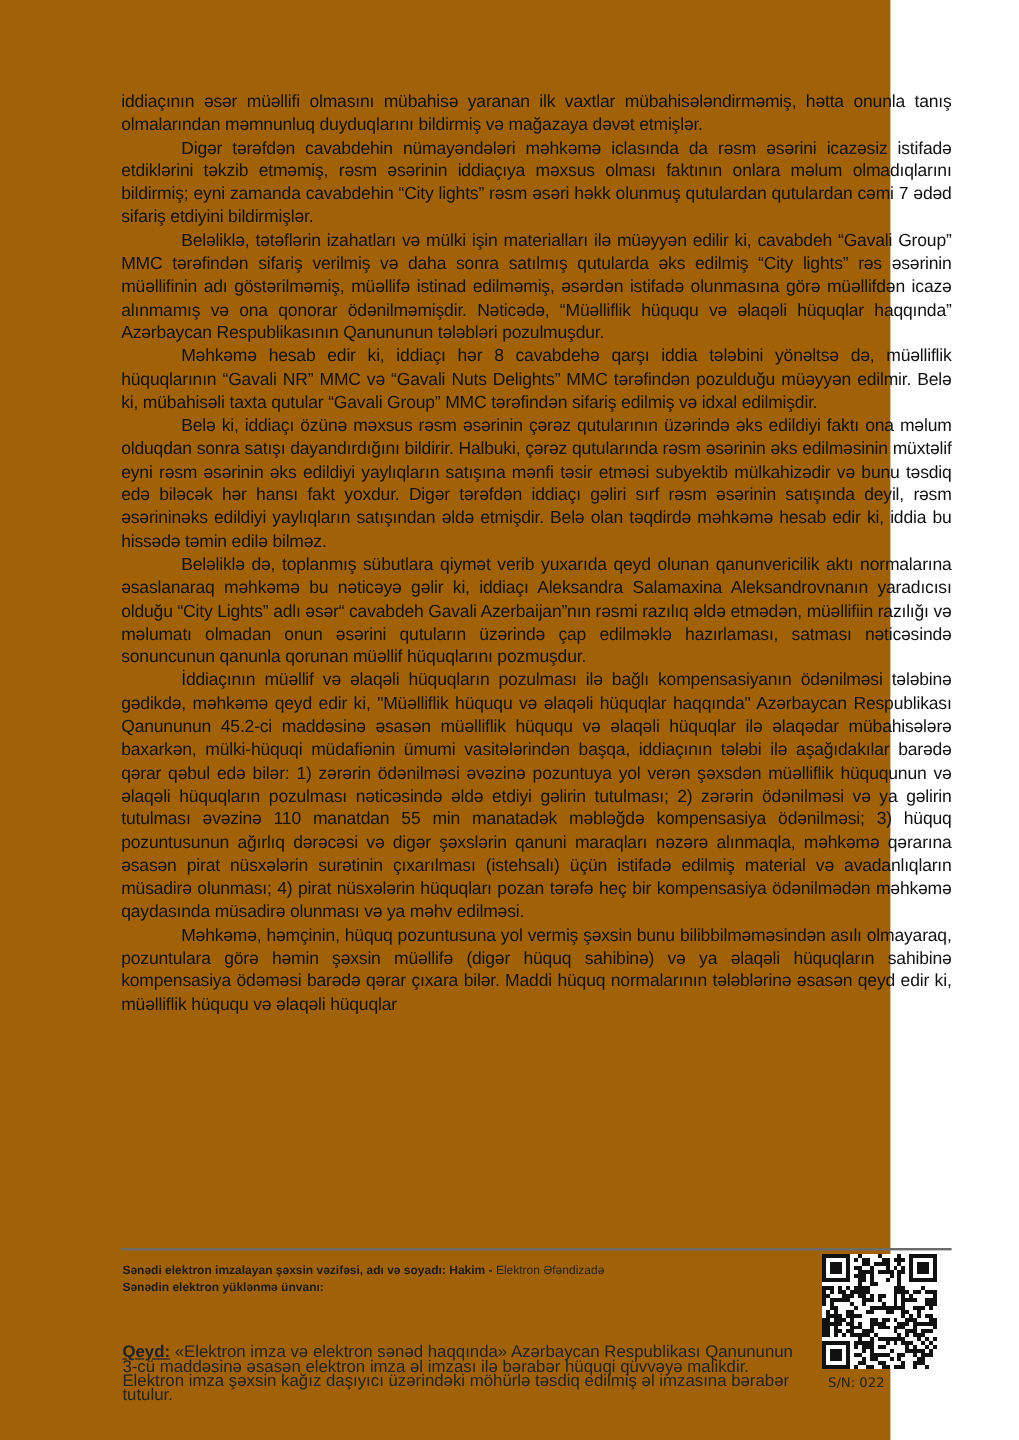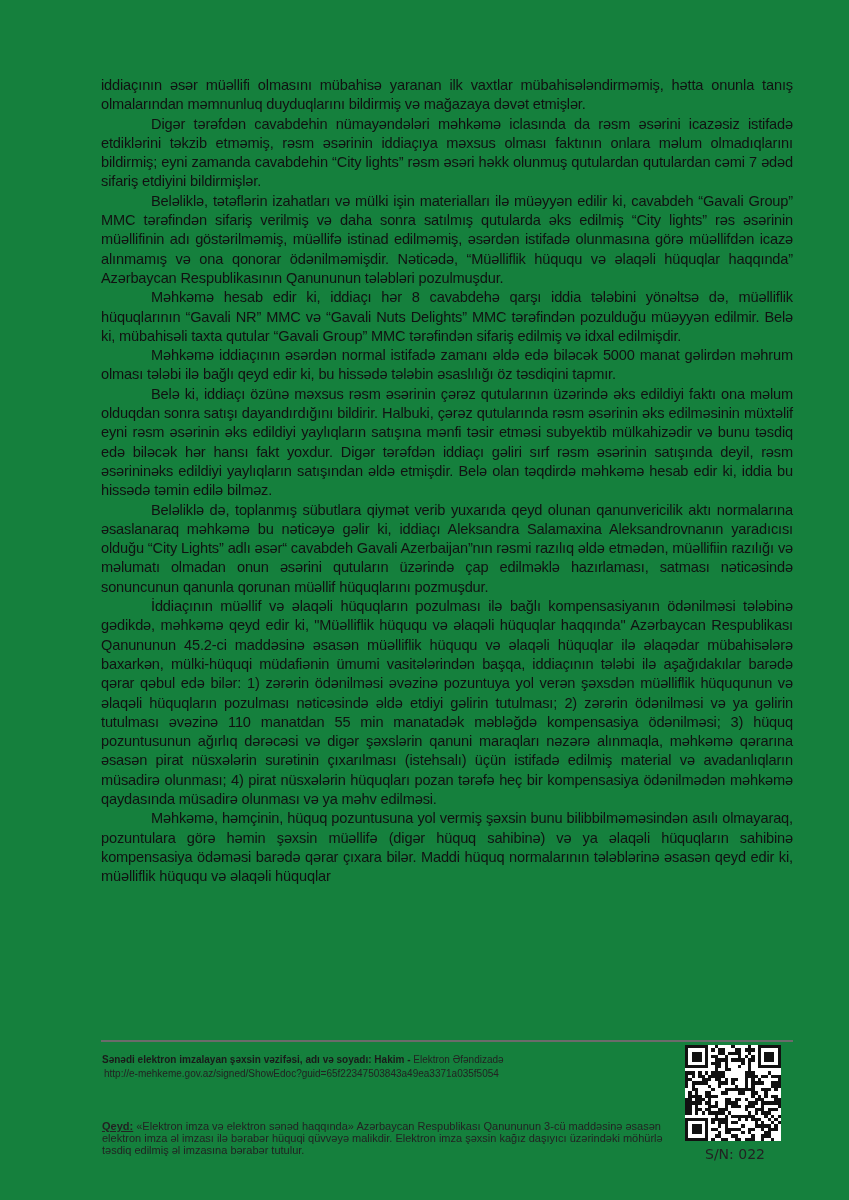--- a/index.html
+++ b/index.html
@@ -1,71 +1,72 @@
 <!DOCTYPE html>
 <html><head>
   <meta charset="utf-8">
   <style>
     html, body { margin: 0; padding: 0; background: #ffffff; }
     body { width: 849px; height: 1200px; position: relative; overflow: hidden; }
-    .page { position: absolute; left: 0; top: 0; width: 849px; height: 1200px; background: #15803d; }
+    .page { position: absolute; left: 0; top: 0; width: 742px; height: 1200px; background: #a16207; }
     .body-text {
       position: absolute; left: 101px; top: 76px; width: 692px;
       font-family: "Liberation Sans", sans-serif; font-size: 14.6px; line-height: 19.3px;
       color: #111; text-align: justify; letter-spacing: -0.15px;
     }
     .body-text p { margin: 0; text-indent: 0; }
     .body-text p.indent { text-indent: 50px; }
     .rule {
       position: absolute; left: 101px; top: 1040px; width: 692px; height: 2px;
       background: #6b6b6b;
     }
     .footer {
       position: absolute; left: 102px; top: 1053px; width: 570px;
       font-family: "Liberation Sans", sans-serif; font-size: 10px; color: #222; line-height: 13.5px;
     }
     .footer .row { white-space: nowrap; }
     .footer b { font-weight: bold; color: #1a1a1a; }
     .footer .url { padding-left: 2px; }
     .note {
       position: absolute; left: 102px; top: 1120px; width: 565px;
-      font-family: "Liberation Sans", sans-serif; font-size: 11px; line-height: 12px; color: #222;
+      font-family: "Liberation Sans", sans-serif; font-size: 14px; line-height: 12px; color: #222;
     }
     .note .lbl { font-weight: bold; text-decoration: underline; }
     .qr {
       position: absolute; left: 685px; top: 1045px; width: 96px; height: 96px;
     }
     .sn {
-      position: absolute; left: 690px; top: 1146px; width: 90px; text-align: center;
-      font-family: "DejaVu Sans", sans-serif; font-size: 14px; color: #222;
+      position: absolute; left: 690px; top: 1146px; width: 90px; text-align: left;
+      font-family: "DejaVu Sans", sans-serif; font-size: 11px; color: #222;
     }
   </style>
 </head>
 <body>
 
 <div class="page">
   <div class="body-text">
     <p>iddiaçının əsər müəllifi olmasını mübahisə yaranan ilk vaxtlar mübahisələndirməmiş, hətta onunla tanış olmalarından məmnunluq duyduqlarını bildirmiş və mağazaya dəvət etmişlər.</p>
     <p class="indent">Digər tərəfdən cavabdehin nümayəndələri məhkəmə iclasında da rəsm əsərini icazəsiz istifadə etdiklərini təkzib etməmiş, rəsm əsərinin iddiaçıya məxsus olması faktının onlara məlum olmadıqlarını bildirmiş; eyni zamanda cavabdehin “City lights” rəsm əsəri həkk olunmuş qutulardan qutulardan cəmi 7 ədəd sifariş etdiyini bildirmişlər.</p>
     <p class="indent">Beləliklə, tətəflərin izahatları və mülki işin materialları ilə müəyyən edilir ki, cavabdeh “Gavali Group” MMC tərəfindən sifariş verilmiş və daha sonra satılmış qutularda əks edilmiş “City lights” rəs əsərinin müəllifinin adı göstərilməmiş, müəllifə istinad edilməmiş, əsərdən istifadə olunmasına görə müəllifdən icazə alınmamış və ona qonorar ödənilməmişdir. Nəticədə, “Müəlliflik hüququ və əlaqəli hüquqlar haqqında” Azərbaycan Respublikasının Qanununun tələbləri pozulmuşdur.</p>
     <p class="indent">Məhkəmə hesab edir ki, iddiaçı hər 8 cavabdehə qarşı iddia tələbini yönəltsə də, müəlliflik hüquqlarının “Gavali NR” MMC və “Gavali Nuts Delights” MMC tərəfindən pozulduğu müəyyən edilmir. Belə ki, mübahisəli taxta qutular “Gavali Group” MMC tərəfindən sifariş edilmiş və idxal edilmişdir.</p>
-    <p class="indent">Məhkəmə iddiaçının əsərdən normal istifadə zamanı əldə edə biləcək 5000 manat gəlirdən məhrum olması tələbi ilə bağlı qeyd edir ki, bu hissədə tələbin əsaslılığı öz təsdiqini tapmır.</p>
     <p class="indent">Belə ki, iddiaçı özünə məxsus rəsm əsərinin çərəz qutularının üzərində əks edildiyi faktı ona məlum olduqdan sonra satışı dayandırdığını bildirir. Halbuki, çərəz qutularında rəsm əsərinin əks edilməsinin müxtəlif eyni rəsm əsərinin əks edildiyi yaylıqların satışına mənfi təsir etməsi subyektib mülkahizədir və bunu təsdiq edə biləcək hər hansı fakt yoxdur. Digər tərəfdən iddiaçı gəliri sırf  rəsm əsərinin satışında deyil, rəsm əsərininəks edildiyi yaylıqların satışından əldə etmişdir. Belə olan təqdirdə məhkəmə hesab edir ki, iddia bu hissədə təmin edilə bilməz.</p>
     <p class="indent">Beləliklə də, toplanmış sübutlara qiymət verib yuxarıda qeyd olunan qanunvericilik aktı normalarına əsaslanaraq məhkəmə bu nəticəyə gəlir ki, iddiaçı Aleksandra Salamaxina Aleksandrovnanın yaradıcısı olduğu “City Lights” adlı əsər“ cavabdeh Gavali Azerbaijan”nın rəsmi razılıq əldə etmədən, müəllifiin razılığı və məlumatı olmadan onun əsərini qutuların üzərində çap edilməklə hazırlaması, satması nəticəsində sonuncunun qanunla qorunan müəllif hüquqlarını pozmuşdur.</p>
     <p class="indent">İddiaçının müəllif və əlaqəli hüquqların pozulması ilə bağlı kompensasiyanın ödənilməsi tələbinə gədikdə, məhkəmə qeyd edir ki, "Müəlliflik hüququ və əlaqəli hüquqlar haqqında" Azərbaycan Respublikası Qanununun 45.2-ci maddəsinə əsasən müəlliflik hüququ və əlaqəli hüquqlar ilə əlaqədar mübahisələrə baxarkən, mülki-hüquqi müdafiənin ümumi vasitələrindən başqa, iddiaçının tələbi ilə aşağıdakılar barədə qərar qəbul edə bilər: 1) zərərin ödənilməsi əvəzinə pozuntuya yol verən şəxsdən müəlliflik hüququnun və əlaqəli hüquqların pozulması nəticəsində əldə etdiyi gəlirin tutulması; 2) zərərin ödənilməsi və ya gəlirin tutulması əvəzinə 110 manatdan 55 min manatadək məbləğdə kompensasiya ödənilməsi; 3) hüquq pozuntusunun ağırlıq dərəcəsi və digər şəxslərin qanuni maraqları nəzərə alınmaqla, məhkəmə qərarına əsasən pirat nüsxələrin surətinin çıxarılması (istehsalı) üçün istifadə edilmiş material və avadanlıqların müsadirə olunması; 4) pirat nüsxələrin hüquqları pozan tərəfə heç bir kompensasiya ödənilmədən məhkəmə qaydasında müsadirə olunması və ya məhv edilməsi.</p>
     <p class="indent">Məhkəmə, həmçinin, hüquq pozuntusuna yol vermiş şəxsin bunu bilibbilməməsindən asılı olmayaraq, pozuntulara görə həmin şəxsin müəllifə (digər hüquq sahibinə) və ya əlaqəli hüquqların sahibinə kompensasiya ödəməsi barədə qərar çıxara bilər. Maddi hüquq normalarının tələblərinə əsasən qeyd edir ki, müəlliflik hüququ və əlaqəli hüquqlar</p>
   </div>
 
   <div class="rule"></div>
 
   <div class="footer">
     <div class="row">
       <b>Sənədi elektron imzalayan şəxsin vəzifəsi, adı və soyadı: Hakim - </b><span> Elektron Əfəndizadə</span>
     </div>
-    <div class="row url">http://e-mehkeme.gov.az/signed/ShowEdoc?guid=65f22347503843a49ea3371a035f5054</div>
+    <div class="row">
+      <b>Sənədin elektron yüklənmə ünvanı:</b>
+    </div>
   </div>
 
   <div class="note">
     <span class="lbl">Qeyd:</span><span> «Elektron imza və elektron sənəd haqqında» Azərbaycan Respublikası Qanununun 3-cü maddəsinə əsasən elektron imza əl imzası ilə bərabər hüquqi qüvvəyə malikdir. Elektron imza şəxsin kağız daşıyıcı üzərindəki möhürlə təsdiq edilmiş əl imzasına bərabər tutulur.</span>
   </div>
 
   <svg class="qr" viewBox="0 0 29 29" shape-rendering="crispEdges">
       <rect x="0" y="0" width="29" height="29" fill="#fff"></rect>
       <path d="M9 0h1v1h-1zM14 0h1v1h-1zM19 0h1v1h-1zM8 1h1v1h-1zM10 1h1v1h-1zM11 1h1v1h-1zM15 1h1v1h-1zM16 1h1v1h-1zM18 1h1v1h-1zM19 1h1v1h-1zM20 1h1v1h-1zM10 2h1v1h-1zM11 2h1v1h-1zM13 2h1v1h-1zM14 2h1v1h-1zM15 2h1v1h-1zM16 2h1v1h-1zM19 2h1v1h-1zM8 3h1v1h-1zM9 3h1v1h-1zM12 3h1v1h-1zM16 3h1v1h-1zM18 3h1v1h-1zM20 3h1v1h-1zM9 4h1v1h-1zM10 4h1v1h-1zM11 4h1v1h-1zM12 4h1v1h-1zM14 4h1v1h-1zM15 4h1v1h-1zM16 4h1v1h-1zM17 4h1v1h-1zM19 4h1v1h-1zM20 4h1v1h-1zM8 5h1v1h-1zM9 5h1v1h-1zM10 5h1v1h-1zM12 5h1v1h-1zM17 5h1v1h-1zM19 5h1v1h-1zM9 6h1v1h-1zM10 6h1v1h-1zM12 6h1v1h-1zM16 6h1v1h-1zM19 6h1v1h-1zM9 7h1v1h-1zM12 7h1v1h-1zM13 7h1v1h-1zM19 7h1v1h-1zM0 8h1v1h-1zM1 8h1v1h-1zM2 8h1v1h-1zM4 8h1v1h-1zM6 8h1v1h-1zM8 8h1v1h-1zM9 8h1v1h-1zM10 8h1v1h-1zM11 8h1v1h-1zM18 8h1v1h-1zM19 8h1v1h-1zM20 8h1v1h-1zM25 8h1v1h-1zM0 9h1v1h-1zM2 9h1v1h-1zM4 9h1v1h-1zM5 9h1v1h-1zM7 9h1v1h-1zM8 9h1v1h-1zM9 9h1v1h-1zM10 9h1v1h-1zM11 9h1v1h-1zM18 9h1v1h-1zM19 9h1v1h-1zM20 9h1v1h-1zM21 9h1v1h-1zM23 9h1v1h-1zM24 9h1v1h-1zM26 9h1v1h-1zM27 9h1v1h-1zM28 9h1v1h-1zM0 10h1v1h-1zM1 10h1v1h-1zM5 10h1v1h-1zM6 10h1v1h-1zM7 10h1v1h-1zM9 10h1v1h-1zM10 10h1v1h-1zM12 10h1v1h-1zM14 10h1v1h-1zM15 10h1v1h-1zM18 10h1v1h-1zM20 10h1v1h-1zM22 10h1v1h-1zM28 10h1v1h-1zM0 11h1v1h-1zM2 11h1v1h-1zM3 11h1v1h-1zM4 11h1v1h-1zM5 11h1v1h-1zM6 11h1v1h-1zM10 11h1v1h-1zM11 11h1v1h-1zM12 11h1v1h-1zM14 11h1v1h-1zM18 11h1v1h-1zM20 11h1v1h-1zM21 11h1v1h-1zM22 11h1v1h-1zM23 11h1v1h-1zM26 11h1v1h-1zM27 11h1v1h-1zM28 11h1v1h-1zM0 12h1v1h-1zM2 12h1v1h-1zM7 12h1v1h-1zM10 12h1v1h-1zM15 12h1v1h-1zM18 12h1v1h-1zM20 12h1v1h-1zM26 12h1v1h-1zM27 12h1v1h-1zM28 12h1v1h-1zM2 13h1v1h-1zM3 13h1v1h-1zM8 13h1v1h-1zM12 13h1v1h-1zM13 13h1v1h-1zM14 13h1v1h-1zM15 13h1v1h-1zM16 13h1v1h-1zM17 13h1v1h-1zM18 13h1v1h-1zM19 13h1v1h-1zM20 13h1v1h-1zM23 13h1v1h-1zM24 13h1v1h-1zM25 13h1v1h-1zM27 13h1v1h-1zM1 14h1v1h-1zM3 14h1v1h-1zM6 14h1v1h-1zM7 14h1v1h-1zM11 14h1v1h-1zM12 14h1v1h-1zM16 14h1v1h-1zM17 14h1v1h-1zM20 14h1v1h-1zM21 14h1v1h-1zM24 14h1v1h-1zM1 15h1v1h-1zM2 15h1v1h-1zM3 15h1v1h-1zM4 15h1v1h-1zM6 15h1v1h-1zM7 15h1v1h-1zM8 15h1v1h-1zM9 15h1v1h-1zM20 15h1v1h-1zM22 15h1v1h-1zM24 15h1v1h-1zM26 15h1v1h-1zM27 15h1v1h-1zM0 16h1v1h-1zM1 16h1v1h-1zM3 16h1v1h-1zM4 16h1v1h-1zM5 16h1v1h-1zM7 16h1v1h-1zM12 16h1v1h-1zM13 16h1v1h-1zM15 16h1v1h-1zM16 16h1v1h-1zM18 16h1v1h-1zM21 16h1v1h-1zM22 16h1v1h-1zM23 16h1v1h-1zM27 16h1v1h-1zM28 16h1v1h-1zM0 17h1v1h-1zM1 17h1v1h-1zM2 17h1v1h-1zM3 17h1v1h-1zM4 17h1v1h-1zM6 17h1v1h-1zM7 17h1v1h-1zM9 17h1v1h-1zM12 17h1v1h-1zM13 17h1v1h-1zM14 17h1v1h-1zM15 17h1v1h-1zM19 17h1v1h-1zM20 17h1v1h-1zM21 17h1v1h-1zM23 17h1v1h-1zM24 17h1v1h-1zM25 17h1v1h-1zM26 17h1v1h-1zM27 17h1v1h-1zM28 17h1v1h-1zM0 18h1v1h-1zM1 18h1v1h-1zM3 18h1v1h-1zM7 18h1v1h-1zM8 18h1v1h-1zM9 18h1v1h-1zM12 18h1v1h-1zM14 18h1v1h-1zM15 18h1v1h-1zM16 18h1v1h-1zM18 18h1v1h-1zM19 18h1v1h-1zM20 18h1v1h-1zM23 18h1v1h-1zM28 18h1v1h-1zM0 19h1v1h-1zM1 19h1v1h-1zM3 19h1v1h-1zM4 19h1v1h-1zM6 19h1v1h-1zM7 19h1v1h-1zM10 19h1v1h-1zM11 19h1v1h-1zM12 19h1v1h-1zM18 19h1v1h-1zM21 19h1v1h-1zM22 19h1v1h-1zM23 19h1v1h-1zM25 19h1v1h-1zM26 19h1v1h-1zM27 19h1v1h-1zM0 20h1v1h-1zM1 20h1v1h-1zM3 20h1v1h-1zM5 20h1v1h-1zM7 20h1v1h-1zM8 20h1v1h-1zM9 20h1v1h-1zM10 20h1v1h-1zM11 20h1v1h-1zM13 20h1v1h-1zM19 20h1v1h-1zM21 20h1v1h-1zM23 20h1v1h-1zM24 20h1v1h-1zM25 20h1v1h-1zM9 21h1v1h-1zM12 21h1v1h-1zM14 21h1v1h-1zM15 21h1v1h-1zM16 21h1v1h-1zM17 21h1v1h-1zM18 21h1v1h-1zM19 21h1v1h-1zM20 21h1v1h-1zM24 21h1v1h-1zM26 21h1v1h-1zM28 21h1v1h-1zM8 22h1v1h-1zM9 22h1v1h-1zM10 22h1v1h-1zM11 22h1v1h-1zM12 22h1v1h-1zM16 22h1v1h-1zM18 22h1v1h-1zM20 22h1v1h-1zM21 22h1v1h-1zM22 22h1v1h-1zM25 22h1v1h-1zM27 22h1v1h-1zM8 23h1v1h-1zM10 23h1v1h-1zM11 23h1v1h-1zM12 23h1v1h-1zM14 23h1v1h-1zM15 23h1v1h-1zM21 23h1v1h-1zM23 23h1v1h-1zM26 23h1v1h-1zM28 23h1v1h-1zM10 24h1v1h-1zM12 24h1v1h-1zM17 24h1v1h-1zM21 24h1v1h-1zM22 24h1v1h-1zM23 24h1v1h-1zM24 24h1v1h-1zM25 24h1v1h-1zM27 24h1v1h-1zM8 25h1v1h-1zM9 25h1v1h-1zM12 25h1v1h-1zM13 25h1v1h-1zM14 25h1v1h-1zM15 25h1v1h-1zM16 25h1v1h-1zM19 25h1v1h-1zM20 25h1v1h-1zM23 25h1v1h-1zM25 25h1v1h-1zM26 25h1v1h-1zM27 25h1v1h-1zM10 26h1v1h-1zM12 26h1v1h-1zM13 26h1v1h-1zM17 26h1v1h-1zM19 26h1v1h-1zM24 26h1v1h-1zM25 26h1v1h-1zM9 27h1v1h-1zM10 27h1v1h-1zM14 27h1v1h-1zM15 27h1v1h-1zM20 27h1v1h-1zM23 27h1v1h-1zM24 27h1v1h-1zM25 27h1v1h-1zM8 28h1v1h-1zM11 28h1v1h-1zM12 28h1v1h-1zM15 28h1v1h-1zM16 28h1v1h-1zM18 28h1v1h-1zM19 28h1v1h-1zM20 28h1v1h-1zM23 28h1v1h-1zM26 28h1v1h-1z" fill="#111"></path>
       <rect x="0" y="0" width="7" height="7" fill="#111"></rect>

